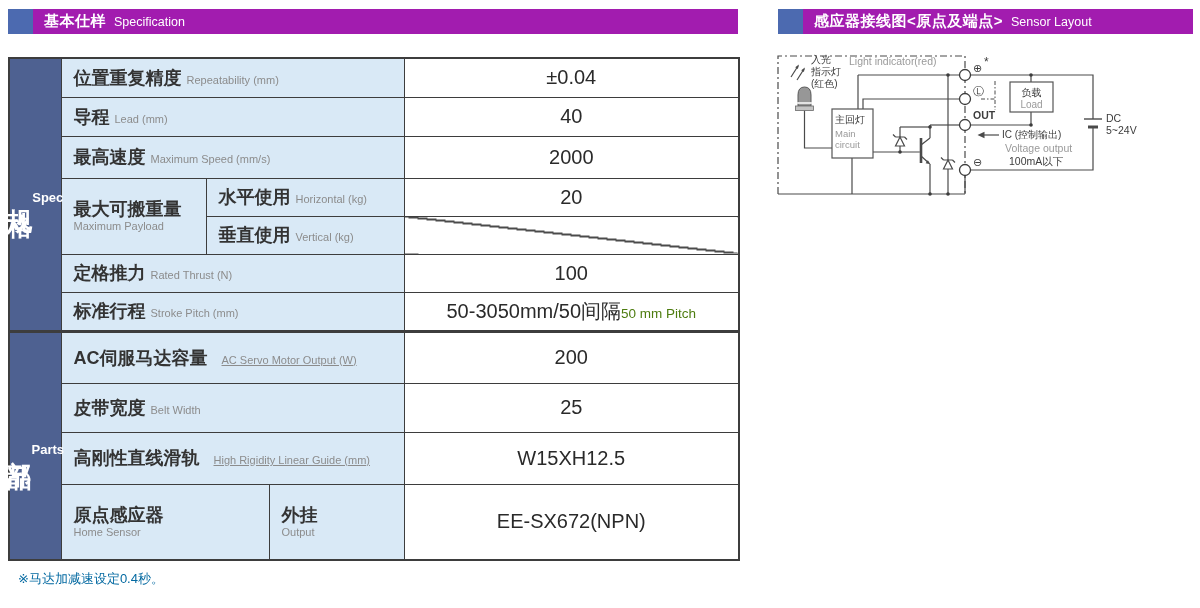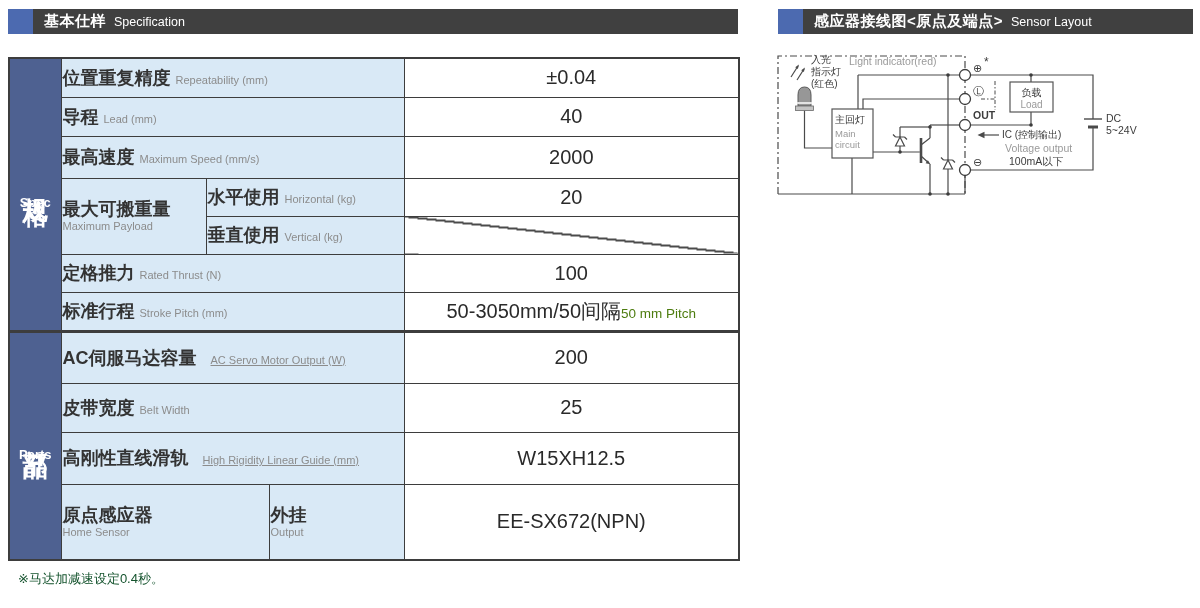--- a/index.html
+++ b/index.html
@@ -7,53 +7,53 @@
     width:1200px; height:608px; position:relative; overflow:hidden;
     font-family:"Liberation Sans","DejaVu Sans",sans-serif;
     -webkit-font-smoothing:antialiased;
   }
 
   
   .hbar { position:absolute; top:9px; height:25px; display:flex; }
   .hbar-left  { left:8px;  width:730px; }
   .hbar-right { left:778px; width:415px; }
   .hbar .sq  { width:25px; background:#4c6ab0; flex:0 0 auto; }
-  .hbar .bar { flex:1; background:#404040; color:#fff; display:flex; align-items:center;
+  .hbar .bar { flex:1; background:#a21caf; color:#fff; display:flex; align-items:center;
                gap:8px; padding-left:11px; white-space:nowrap; overflow:hidden; }
   .hbar .cn { font-size:15px; font-weight:bold; letter-spacing:0.5px; }
   .hbar .en { font-size:12.5px; font-weight:500; }
 
   
   table.spec { position:absolute; left:8px; top:57px; width:730px;
                border-collapse:collapse; table-layout:fixed;
                border:2px solid #3d3d3d; }
   .spec td, .spec th { border:1.5px solid #3d3d3d; padding:0; vertical-align:middle; }
   tr.sec > td, tr.sec > th { border-top:3px solid #3d3d3d; }
 
   th.group { background:#4e6191; color:#fff; }
-  .gwrap { display:flex; flex-direction:column; align-items:center; justify-content:center; }
+  .gwrap { display:flex; align-items:center; justify-content:center; }
   .gcn { writing-mode:vertical-rl; text-orientation:upright; font-size:25px; font-weight:bold;
          line-height:1; letter-spacing:5px; }
   .gen { font-size:13px; margin-top:7px; }
 
-  td.label { background:#d9e9f6; text-align:left; padding:3px 6px 3px 1px; overflow:hidden; }
+  td.label { background:#d9e9f6; text-align:left; padding:3px 6px 3px 12px; overflow:hidden; }
   .cnl { font-size:18px; font-weight:600; color:#333; }
   .enl { font-size:11px; color:#8c8c8c; font-weight:normal; margin-left:5px; white-space:nowrap; }
   td.label.tight .enl { margin-left:14px;text-decoration:underline; }
   .stack .cnl, .stack .enl { display:block; margin-left:0; line-height:1.25; }
 
   td.value { background:#fff; text-align:center; font-size:20px; color:#2a2a2a; }
   .vsub { font-size:13.5px; color:#4d7c0f; }
   td.diag { background-image:linear-gradient(to top right,
             #fff calc(50% - 1px), #4a4a4a calc(50% - 1px),
             #4a4a4a calc(50% + 1px), #fff calc(50% + 1px)); }
 
   
   .note { position:absolute; left:18px; top:570px; }
-  .note-cn { color:#14532d; font-size:13px; }
+  .note-cn { color:#0369a1; font-size:13px; }
   .note-en { color:#9a9a9a; font-size:11px; margin-top:4px; padding-left:12px; }
 
   
   svg.wiring { position:absolute; left:775px; top:48px; }
   svg.wiring text { fill:#3c3c3c; font-family:"Liberation Sans","DejaVu Sans",sans-serif; }
   svg.wiring .gray { fill:#9a9a9a; }
   svg.wiring .wire { stroke:#4a4a4a; stroke-width:1.2; fill:none; }
   svg.wiring .dashdot { stroke:#4a4a4a; stroke-width:1.2; fill:none; stroke-dasharray:7 3 2 3; }
 </style>
 </head>

